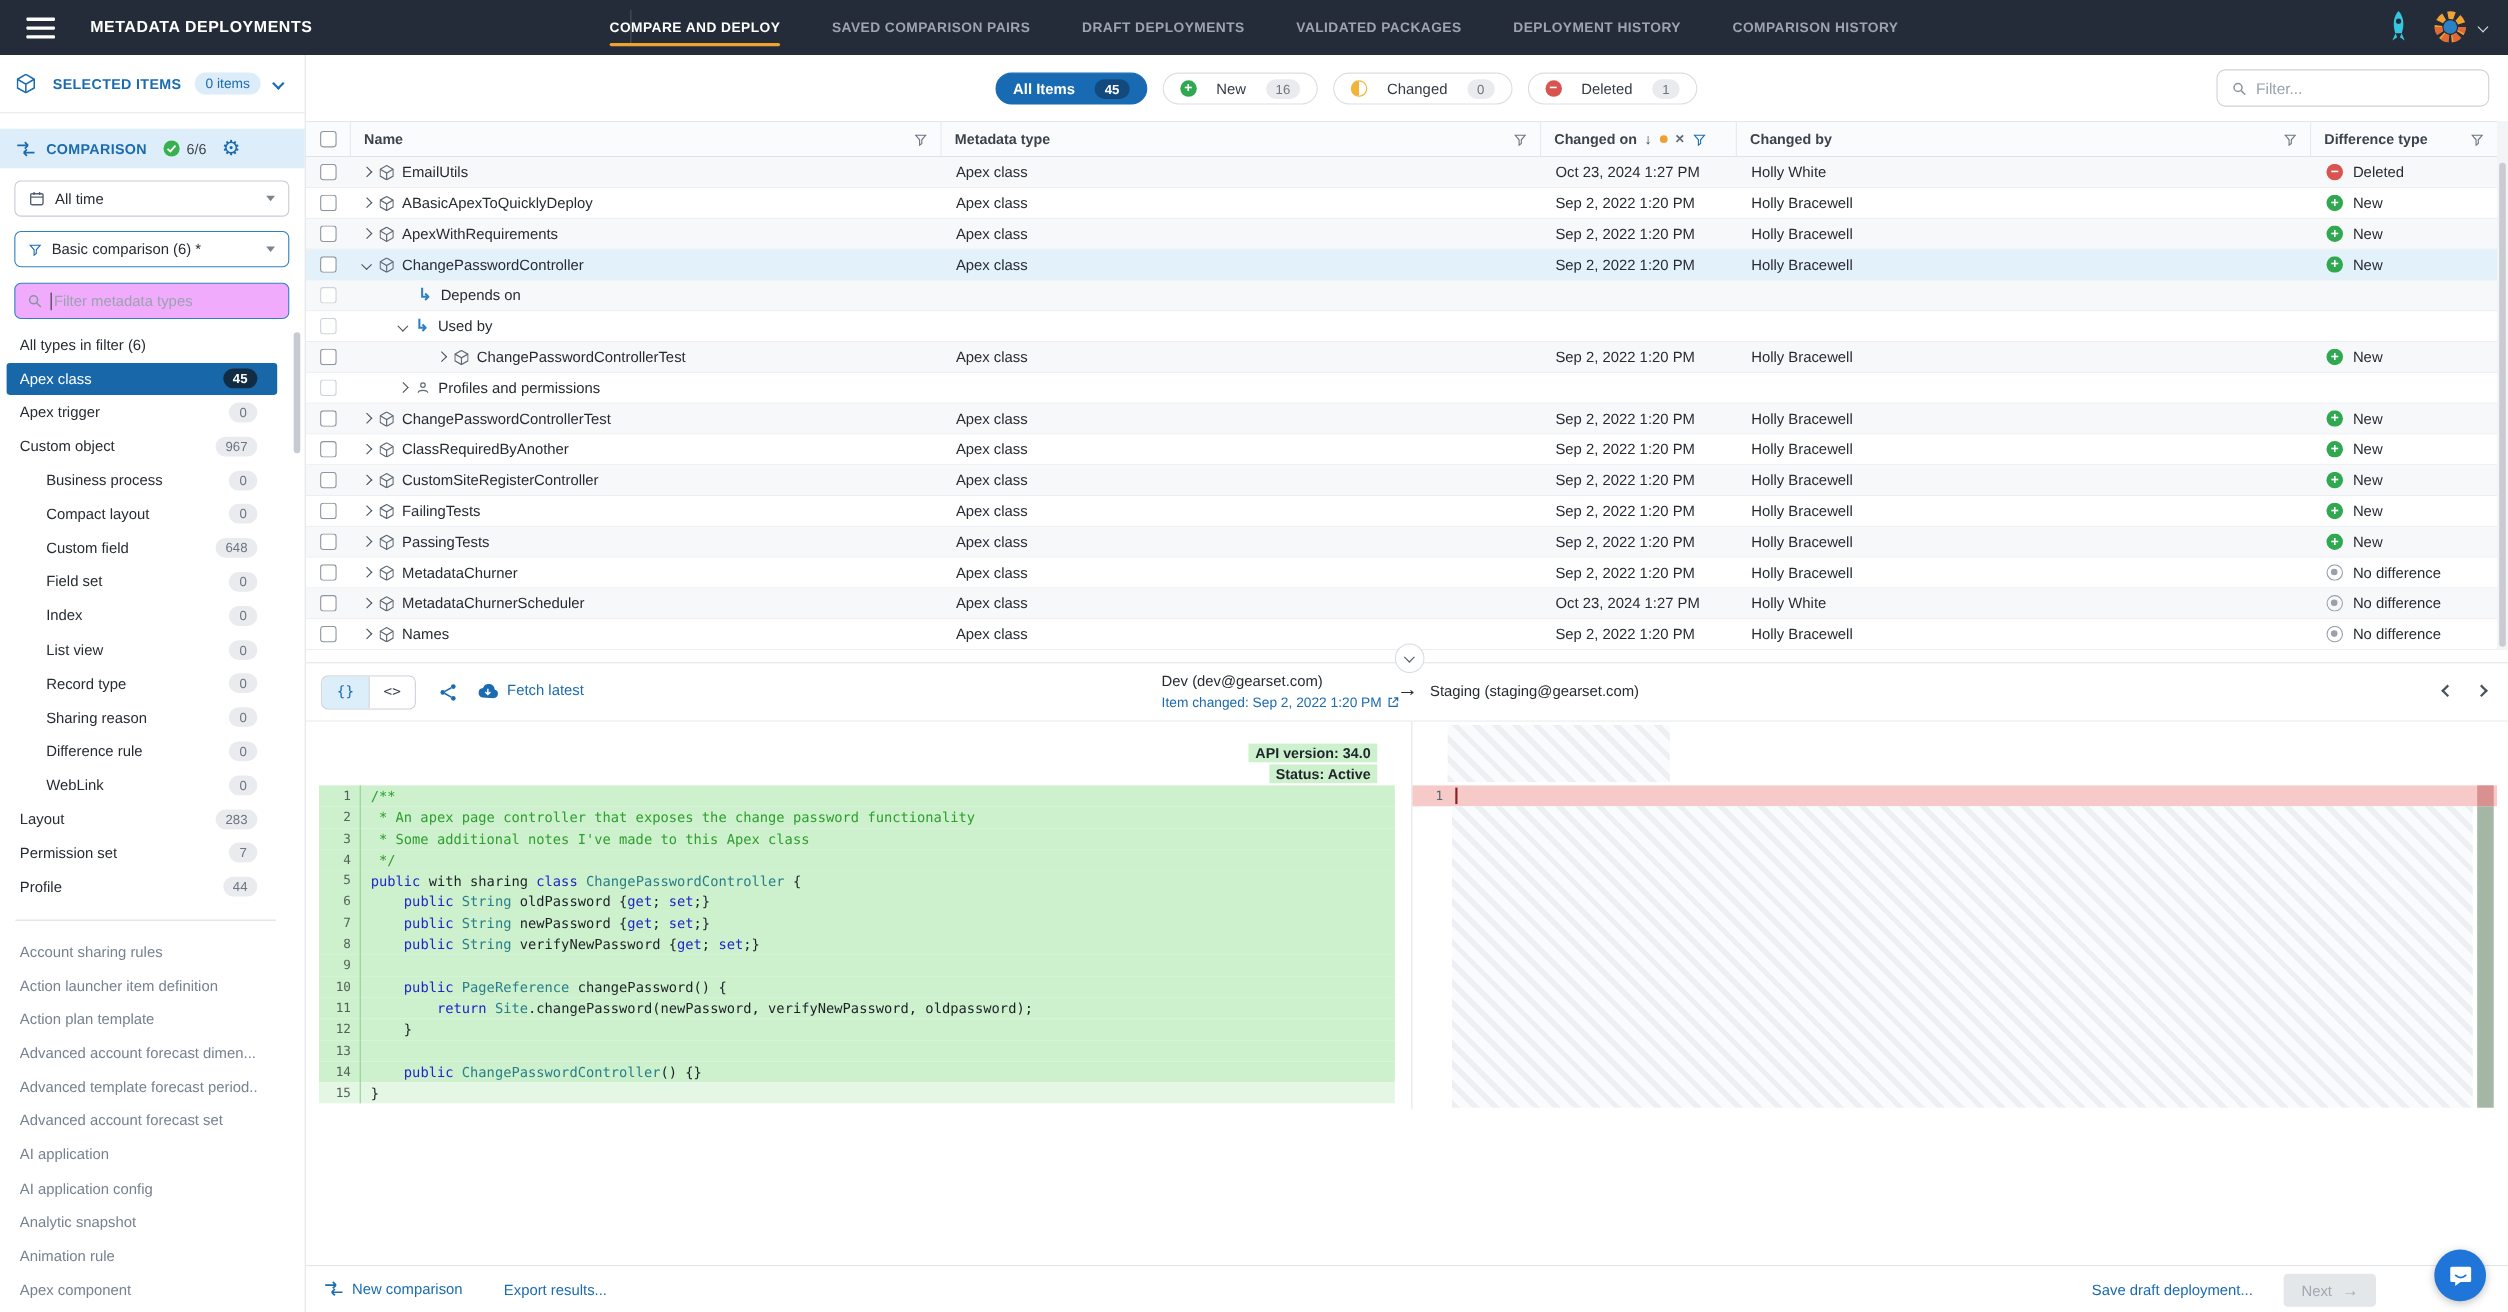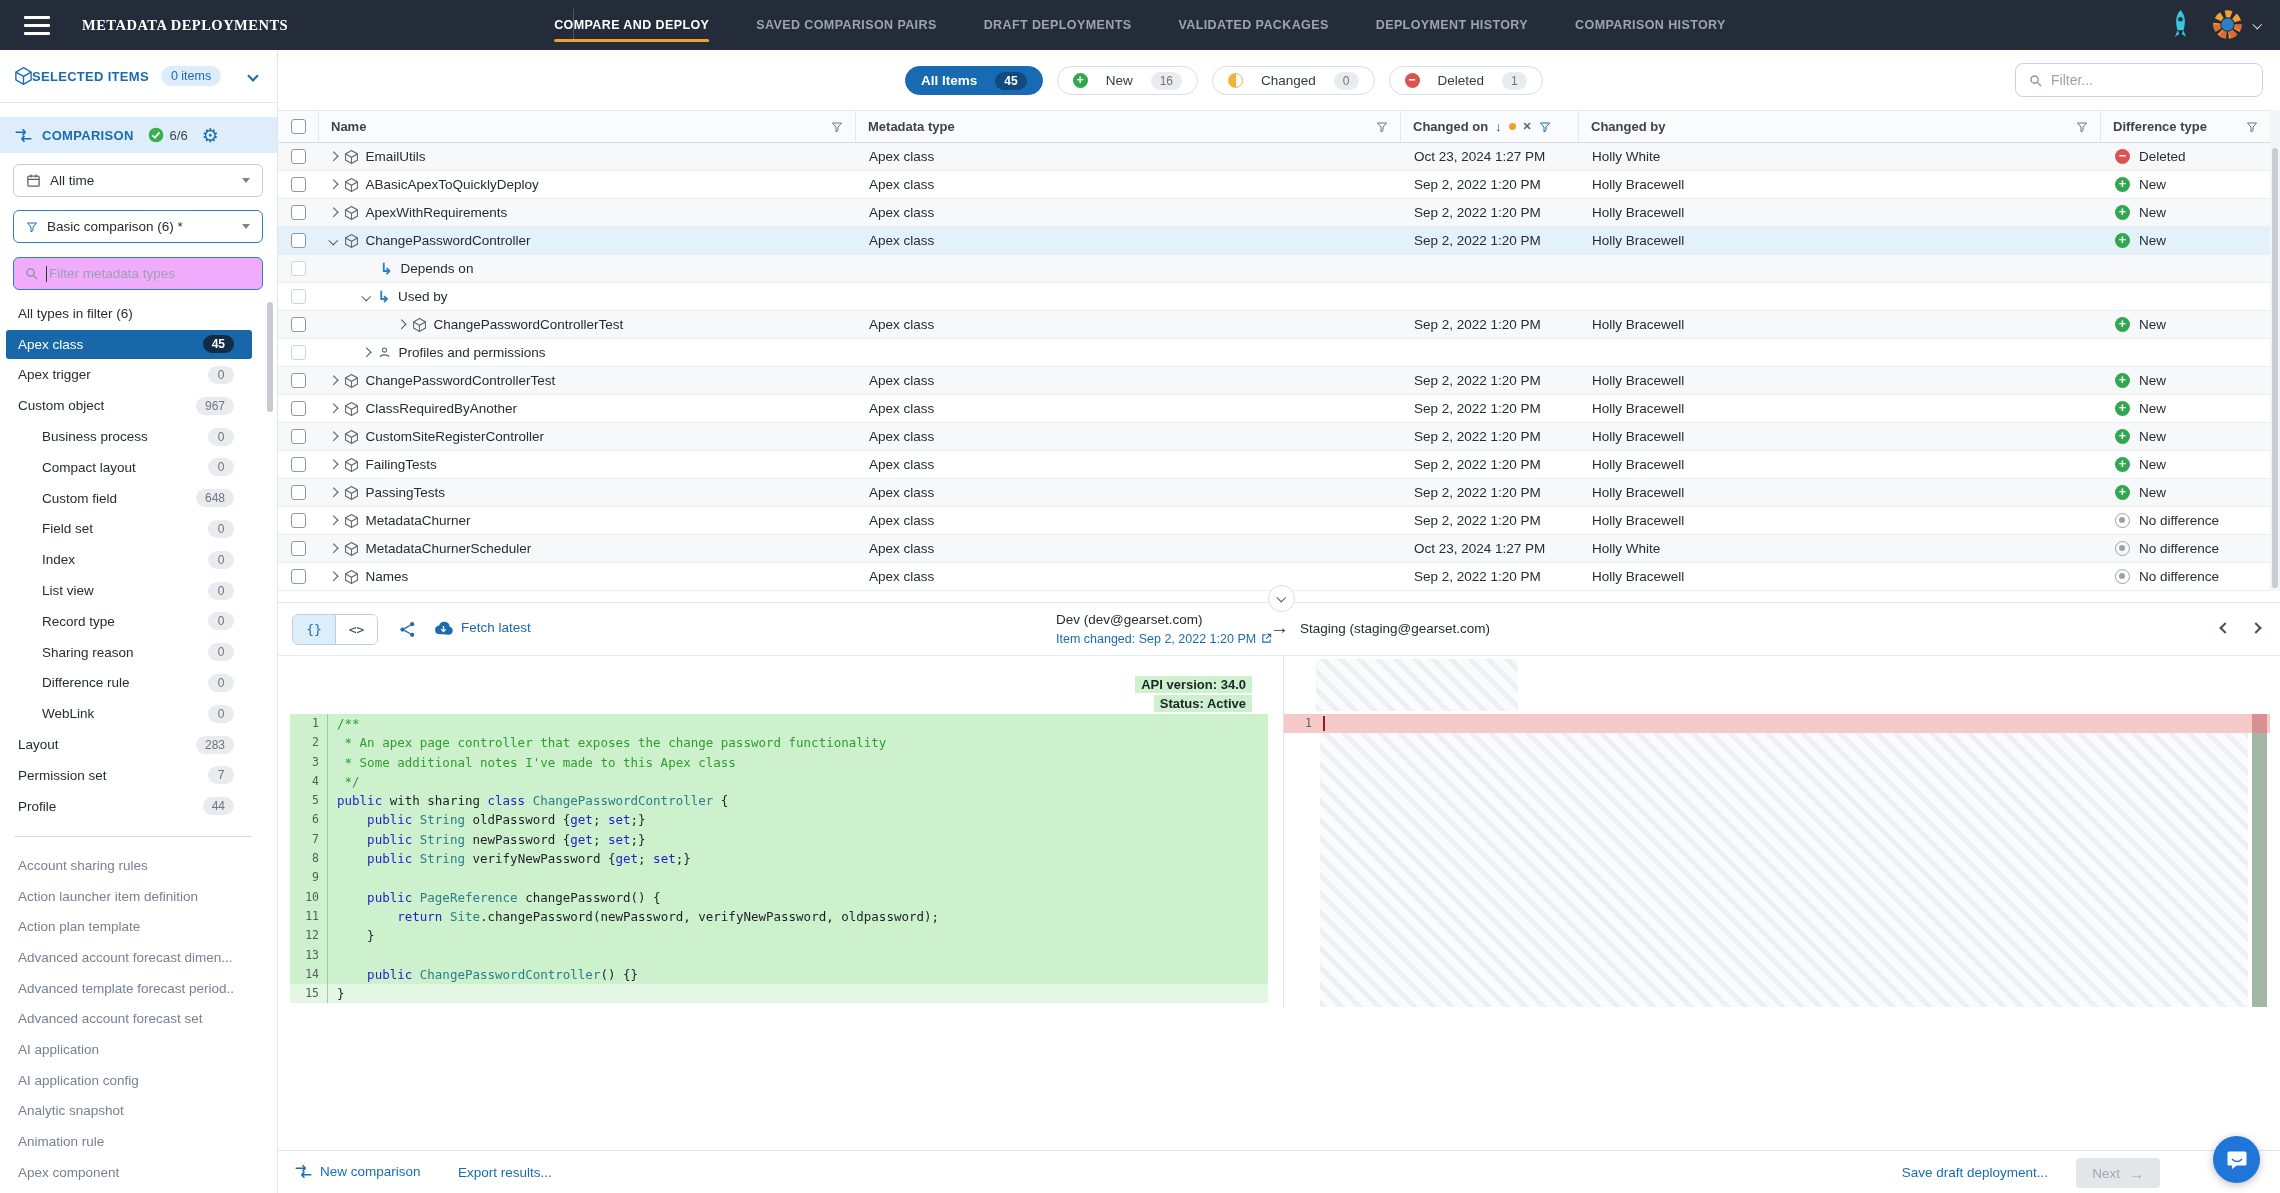--- a/index.html
+++ b/index.html
@@ -4,21 +4,21 @@
 <style>
   *{margin:0;padding:0;box-sizing:border-box;}
   html,body{width:2280px;height:1193px;}
   body{font-family:"Liberation Sans",sans-serif;background:#fff;color:#272c33;position:relative;overflow:hidden;font-size:13.5px;}
   svg{display:block;}
 
   
   .topbar{position:absolute;left:0;top:0;width:2280px;height:50px;background:var(--topbar_bg,#242b39);display:flex;align-items:center;z-index:30;}
   .burger{margin-left:24px;display:flex;flex-direction:column;gap:5px;cursor:pointer;}
   .burger i{display:block;width:26px;height:3px;background:#fff;border-radius:1px;}
-  .tb-title{color:#fff;font-weight:bold;font-size:14.5px;letter-spacing:.5px;margin-left:32px;white-space:nowrap;font-family:Liberation Serif, serif;}
+  .tb-title{color:#fff;font-weight:bold;font-size:14.5px;letter-spacing:.5px;margin-left:32px;white-space:nowrap;}
   .tb-divider{position:absolute;left:573px;top:9px;bottom:9px;width:1px;background:#4a5261;}
   .tb-tabs{position:absolute;left:50%;top:0;height:100%;transform:translateX(-50%);display:flex;gap:47px;align-items:center;}
   .tb-tab{color:#9da4b0;font-size:12.5px;font-weight:bold;letter-spacing:.4px;white-space:nowrap;position:relative;padding:6px 0;cursor:pointer;}
   .tb-tab.active{color:#fff;}
   .tb-tab.active::after{content:"";position:absolute;left:0;right:0;bottom:-4px;height:3px;background:var(--tab_underline,#efa22d);border-radius:2px;}
   .tb-rocket{position:absolute;left:2170px;top:10px;}
   .tb-logo{position:absolute;left:2212px;top:9px;}
   .tb-caret{position:absolute;left:2254px;top:21px;}
 
   
@@ -27,21 +27,21 @@
   .chev-down{transform:rotate(45deg);}
   .chev-left{transform:rotate(135deg);}
   .chev-white{border-color:#dfe3e9;}
   .chev-blue{border-color:var(--brand_blue,#1a6bb0);}
   .chev-sm{width:6.5px;height:6.5px;border-width:1.8px;}
   .tri-down{display:inline-block;width:0;height:0;border-left:4.5px solid transparent;border-right:4.5px solid transparent;border-top:5.5px solid #7a838e;flex:none;}
 
   
   .sidebar{position:absolute;left:0;top:50px;width:278px;bottom:0;background:#fff;border-right:1px solid #e1e4e8;z-index:20;}
   .sel-items{position:absolute;left:0;top:0;right:0;height:53px;display:flex;align-items:center;border-bottom:1px solid #e6e9ec;cursor:pointer;}
-  .sel-items .lbl{color:var(--brand_blue,#1a6bb0);font-weight:bold;font-size:13px;letter-spacing:.3px;margin-left:0;}
+  .sel-items .lbl{color:var(--brand_blue,#1a6bb0);font-weight:bold;font-size:13px;letter-spacing:.3px;margin-left:16px;}
   .mini-pill{background:#dcecf9;color:var(--brand_blue,#1a6bb0);border-radius:10px;padding:3px 10px;font-size:12.5px;margin-left:12px;}
   .sel-items .chev{position:absolute;right:20px;top:22px;}
   .ic-left{margin-left:15px;flex:none;}
   .cmp-header{position:absolute;left:0;top:67px;right:0;height:36px;background:#ddeefa;display:flex;align-items:center;}
   .cmp-header .lbl{color:var(--brand_blue,#1a6bb0);font-weight:bold;font-size:13px;letter-spacing:.3px;margin-left:10px;}
   .cmp-check{margin-left:14px;flex:none;}
   .cmp-prog{margin-left:6px;color:#3c434d;font-size:13px;}
   .gear-glyph{margin-left:14px;color:var(--brand_blue,#1a6bb0);font-size:19px;line-height:1;cursor:pointer;}
   .select-box{position:absolute;left:13px;width:250px;height:33px;border:1px solid #c6ccd4;border-radius:6px;background:#fff;display:flex;align-items:center;padding:0 12px;gap:9px;font-size:13.5px;color:#272c33;cursor:pointer;}
   .select-box .tri-down{margin-left:auto;}

